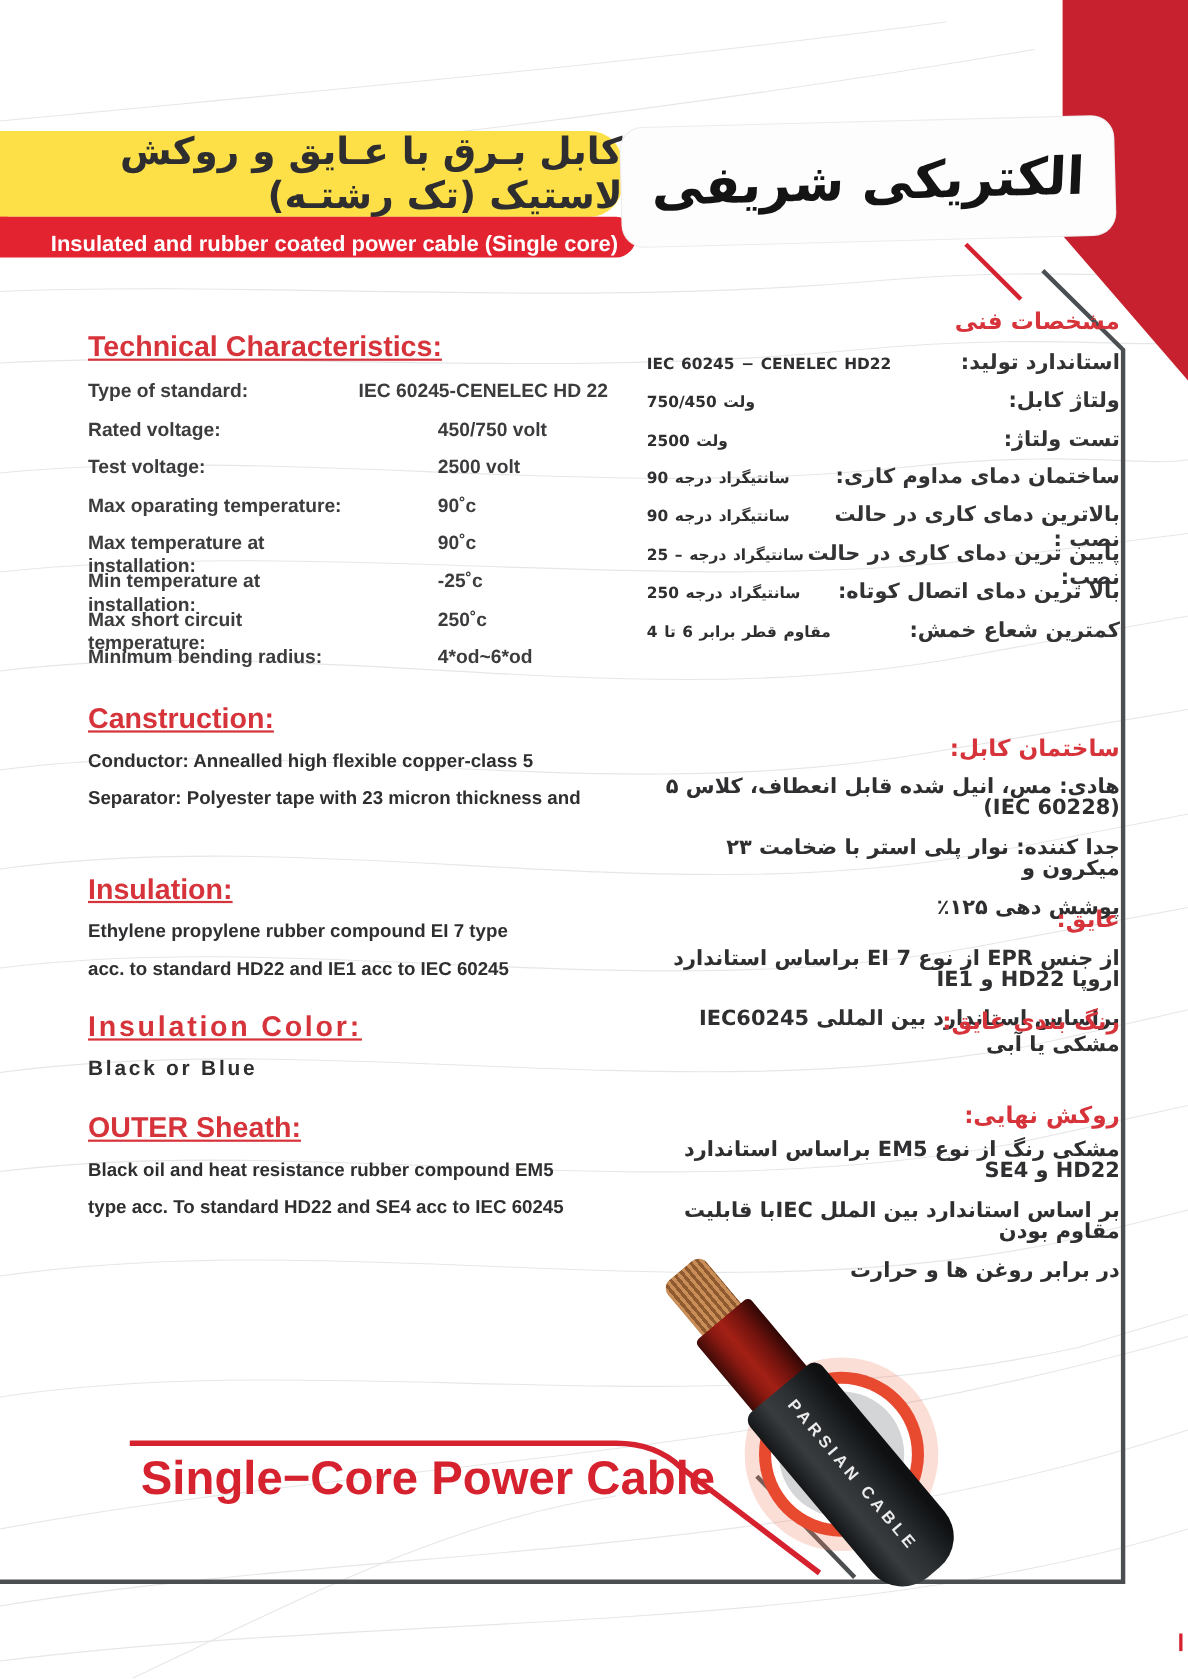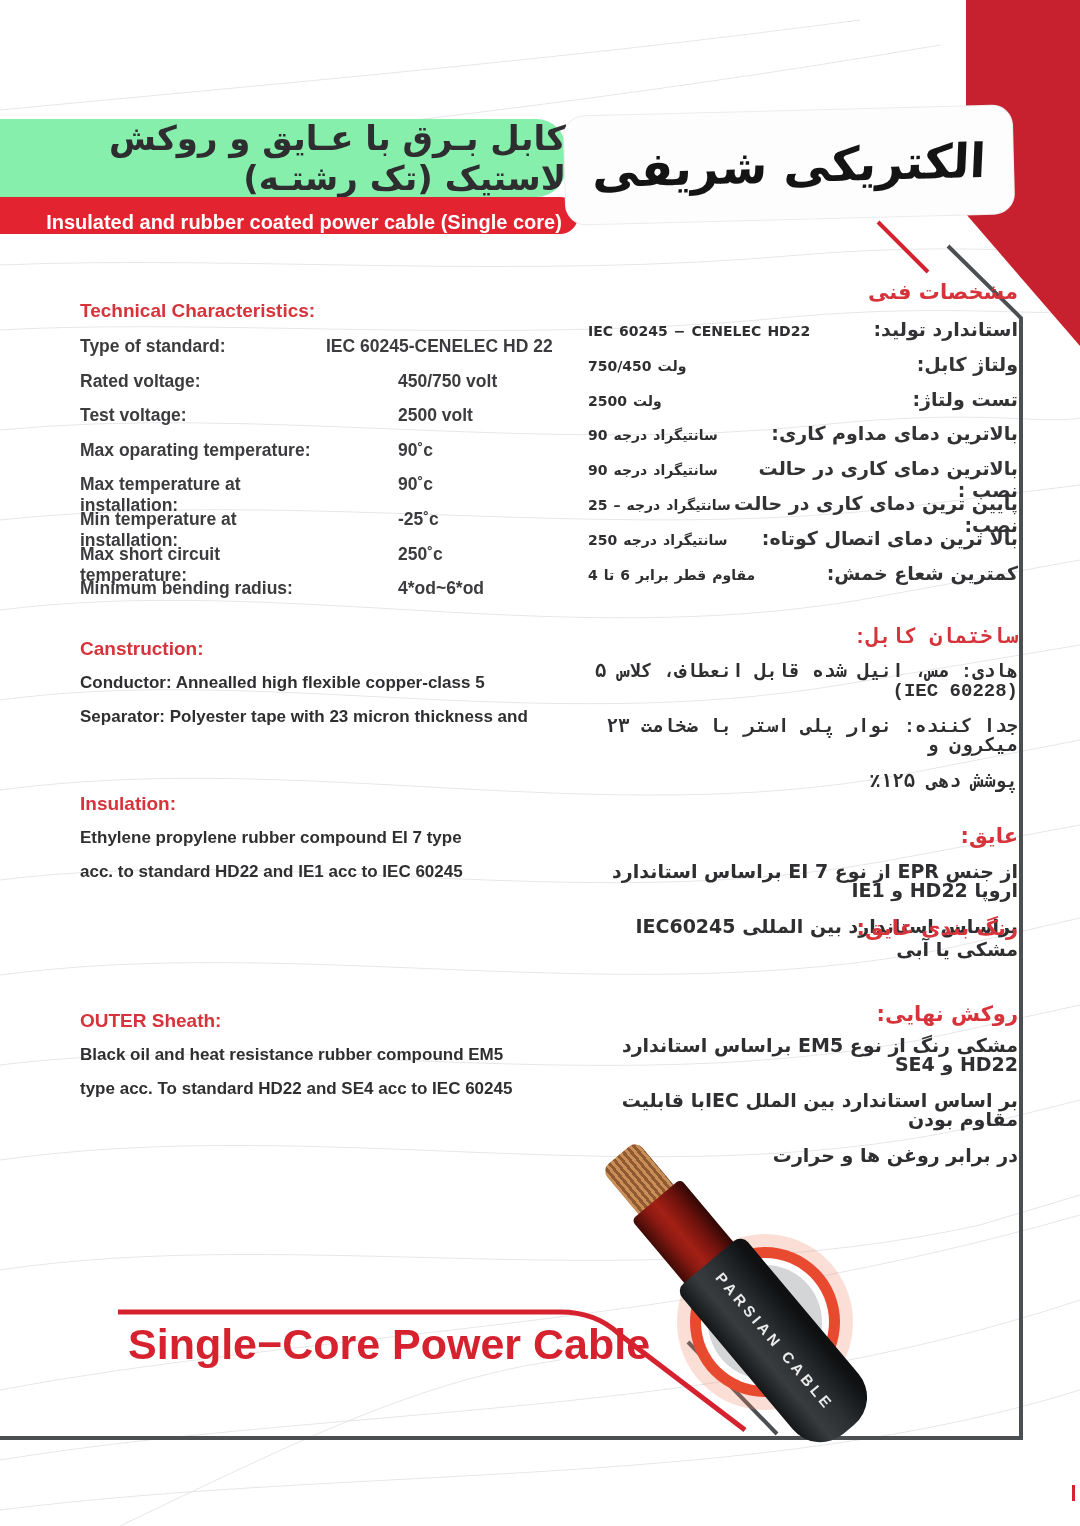--- a/index.html
+++ b/index.html
@@ -3,38 +3,38 @@
 <meta charset="utf-8">
 <style>
   html,body{margin:0;padding:0;background:#ffffff;}
   #page{position:relative;width:1080px;height:1526px;overflow:hidden;background:#ffffff;
         font-family:"Liberation Sans",sans-serif;}
   .fa{font-family:"DejaVu Sans",sans-serif;}
   svg.layer{position:absolute;left:0;top:0;z-index:0;}
   svg.deco{position:absolute;left:0;top:0;z-index:1;}
 
   
-  .title-bar{position:absolute;left:0;top:119px;width:566px;height:78px;background:#86efac;
+  .title-bar{position:absolute;left:0;top:119px;width:566px;height:78px;background:#fde047;
              border-radius:0 30px 30px 0;z-index:2;display:flex;align-items:center;justify-content:center;}
   .title-bar .t{font-size:34px;font-weight:700;color:#2e2e30;direction:rtl;}
   .red-sliver{position:absolute;left:0;top:151px;width:7px;height:46px;background:#d6222e;z-index:1;}
   .subtitle-bar{position:absolute;left:0;top:197px;width:578px;height:37px;background:#e42330;
                 border-radius:0 18px 18px 0;z-index:2;display:flex;align-items:flex-end;justify-content:center;}
   .subtitle-bar .t{font-size:20px;font-weight:700;color:#ffffff;padding-left:30px;}
   .thin-red-link{position:absolute;left:566px;top:154px;width:120px;height:3px;background:#d6222e;z-index:1;}
   .logo-card{position:absolute;left:565px;top:111px;width:448px;height:108px;background:#fdfdfd;
              border-radius:20px;z-index:3;display:flex;align-items:center;justify-content:center;
              transform:rotate(-1.5deg);box-shadow:0 0 0 1px #ececee;}
   .logo-card .t{font-size:47px;font-weight:700;color:#141414;direction:rtl;transform:skewX(-4deg);}
 
   
   .col-en{position:absolute;left:80px;width:450px;color:#3c3c3e;z-index:2;}
   .col-fa{position:absolute;right:62px;width:430px;direction:rtl;text-align:right;color:#333335;z-index:2;}
   .h-red{color:#d6333a;font-weight:700;}
-  .h-en{font-size:19px;margin-bottom:14px;}
+  .h-en{font-size:26px;margin-bottom:14px;text-decoration:underline;}
   .h-fa{font-size:21px;margin-bottom:14px;}
   .rows-en .row{display:grid;grid-template-columns:238px auto;align-items:baseline;height:34.6px;}
   .rows-en .row .lbl{font-size:17.5px;font-weight:700;color:#3c3c3e;}
   .rows-en .row .val{font-size:17.5px;font-weight:700;color:#3c3c3e;padding-left:80px;white-space:nowrap;}
   .rows-en .row:first-child .val{padding-left:8px;}
   .rows-fa .row{display:flex;justify-content:space-between;align-items:baseline;height:34.8px;}
   .rows-fa .row .lbl{font-size:19px;font-weight:700;}
   .rows-fa .row .val{font-size:14px;font-weight:700;color:#2f2f31;}
   .words{direction:ltr;display:flex;gap:6px;white-space:nowrap;}
   .words span{unicode-bidi:isolate;}
@@ -166,21 +166,21 @@
           </span>
         </div>
       <div class="row">
           <span class="lbl">تست ولتاژ:</span>
           <span class="val words">
             <span>2500</span>
             <span>ولت</span>
           </span>
         </div>
       <div class="row">
-          <span class="lbl">بالاترین دمای مداوم کاری:</span>
+          <span class="lbl">ساختمان دمای مداوم کاری:</span>
           <span class="val words">
             <span>90</span>
             <span>درجه</span>
             <span>سانتیگراد</span>
           </span>
         </div>
       <div class="row">
           <span class="lbl">بالاترین دمای کاری در حالت نصب :</span>
           <span class="val words">
             <span>90</span>
@@ -217,38 +217,42 @@
           </span>
         </div>
     </div>
   </div>
 
   <div class="col-en" style="top:638px;">
     <div class="h-red h-en">Canstruction:</div>
     <p class="p-en">Conductor: Annealled high flexible copper-class 5</p>
     <p class="p-en">Separator: Polyester tape with 23 micron thickness and</p>
   </div>
-  <div class="col-fa fa" style="top:624px;font-family:Liberation Mono, monospace;">
+  <div class="col-fa fa" style="top:668px;">
     <div class="h-red h-fa">ساختمان کابل:</div>
     <p class="p-fa">هادی: مس، انیل شده قابل انعطاف، کلاس ۵ (IEC 60228)</p>
     <p class="p-fa">جدا کننده: نوار پلی استر با ضخامت ۲۳ میکرون و</p>
     <p class="p-fa">پوشش دهی ۱۲۵٪</p>
   </div>
 
   <div class="col-en" style="top:793px;">
     <div class="h-red h-en">Insulation:</div>
     <p class="p-en">Ethylene propylene rubber compound EI 7 type</p>
     <p class="p-en">acc. to standard HD22 and IE1 acc to IEC 60245</p>
   </div>
   <div class="col-fa fa" style="top:824px;">
     <div class="h-red h-fa">عایق:</div>
     <p class="p-fa">از جنس EPR از نوع EI 7 براساس استاندارد اروپا HD22 و IE1</p>
     <p class="p-fa">براساس استاندارد بین المللی IEC60245</p>
   </div>
 
+  <div class="col-en" style="top:918px;">
+    <div class="h-red h-en spaced">Insulation Color:</div>
+    <p class="p-en spaced" style="font-size:19px;">Black or Blue</p>
+  </div>
   <div class="col-fa fa" style="top:916px;">
     <div class="h-red h-fa" style="margin-bottom:0;">رنگ بندی عایق:</div>
     <p class="p-fa">مشکی یا آبی</p>
   </div>
 
   <div class="col-en" style="top:1010px;">
     <div class="h-red h-en">OUTER Sheath:</div>
     <p class="p-en">Black oil and heat resistance rubber compound EM5</p>
     <p class="p-en">type acc. To standard HD22 and SE4 acc to IEC 60245</p>
   </div>

